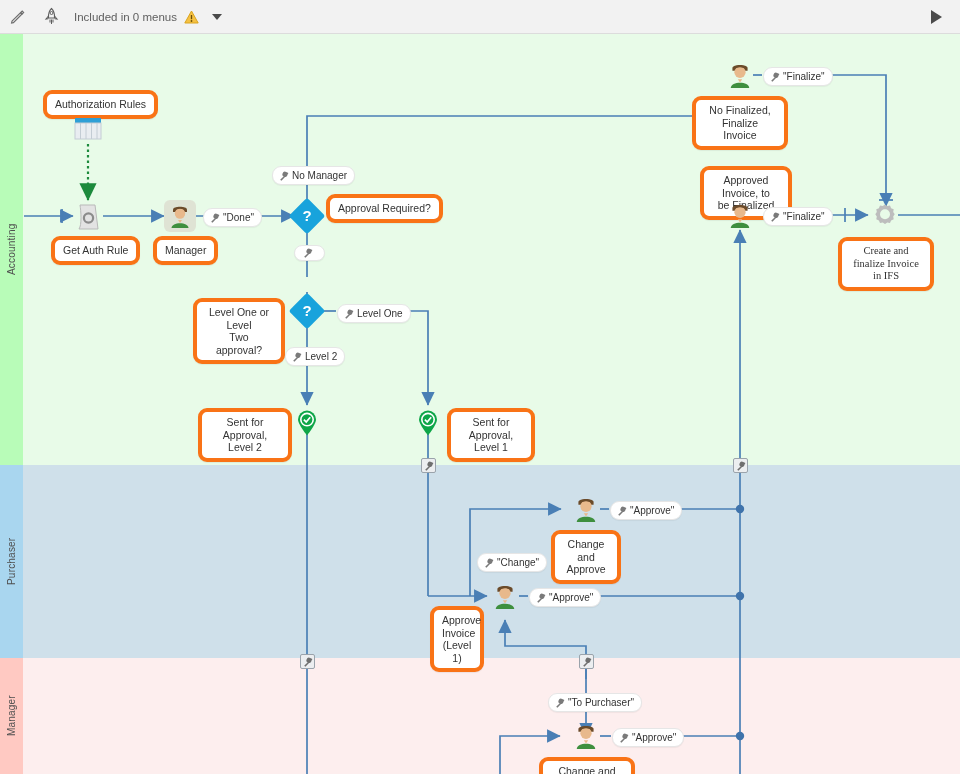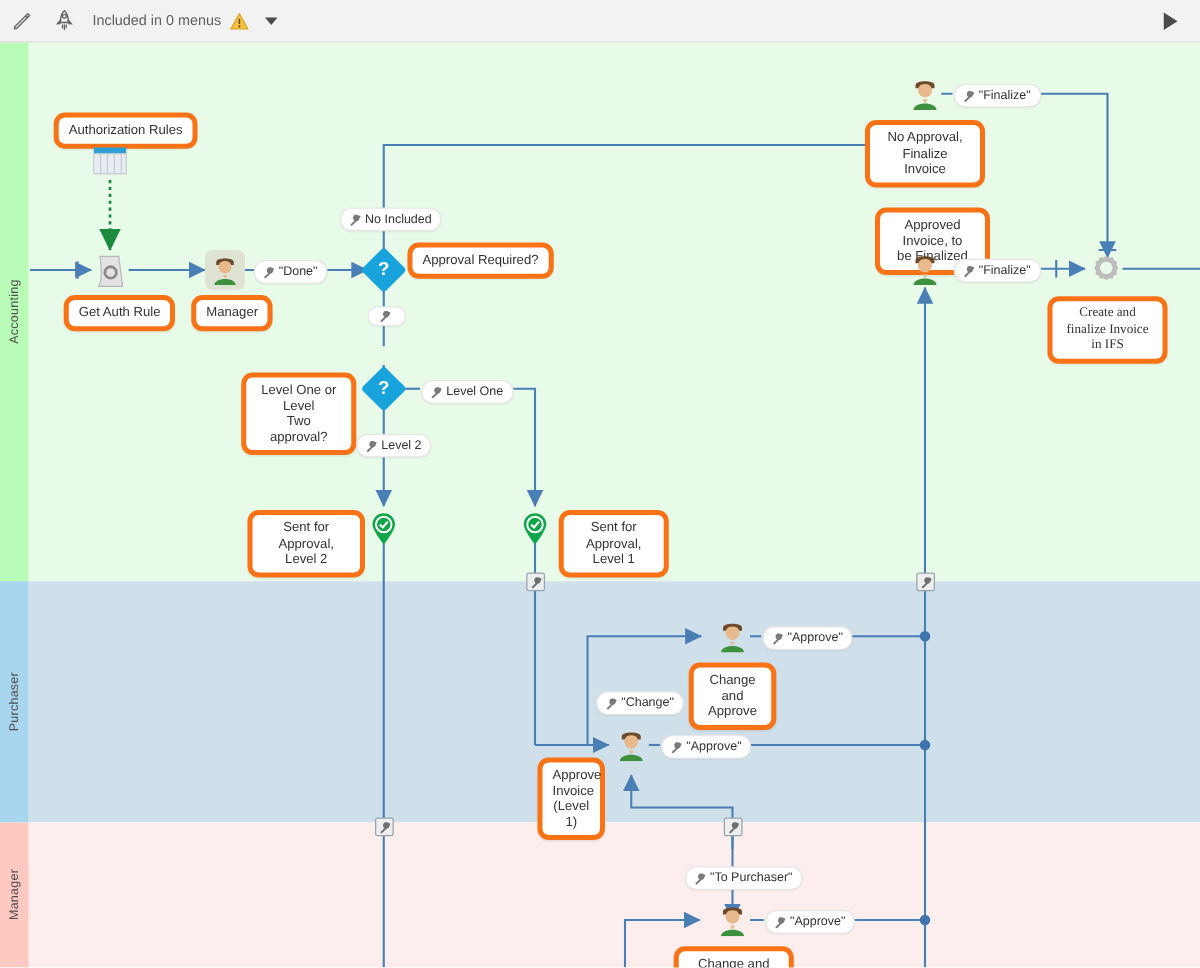--- a/index.html
+++ b/index.html
@@ -305,21 +305,21 @@
   </div>
   <div class="label-box" style="left:326px; top:160px;">Approval Required?</div>
 
   <div class="edge-label" style="left:272px; top:132px;">
     <span class="wr">
       <svg width="10" height="10" viewBox="0 0 10 10">
           <path d="M7.2 1 A2.6 2.6 0 1 0 8.6 3.6 L9.4 2 Z" fill="#7a7a7a"></path>
           <path d="M6 4 L1.2 8.8 L2.4 9.8 L7 5.1 Z" fill="#7a7a7a"></path>
         </svg>
     </span>
-    <span>No Included</span>
+    <span>No Manager</span>
   </div>
 
   <div class="edge-label" style="left:294px; top:211px; padding:2px 8px;">
     <span class="wr">
       <svg width="10" height="10" viewBox="0 0 10 10">
           <path d="M7.2 1 A2.6 2.6 0 1 0 8.6 3.6 L9.4 2 Z" fill="#7a7a7a"></path>
           <path d="M6 4 L1.2 8.8 L2.4 9.8 L7 5.1 Z" fill="#7a7a7a"></path>
         </svg>
     </span>
     <span></span>
@@ -373,21 +373,21 @@
 
   <div class="person" style="left:728px; top:28px;">
     <svg width="24" height="26" viewBox="0 0 22 24">
       <path d="M4 5.5 C4 1.8 18 1.8 18 5.5 L18 8 L4 8 Z" fill="#6b4b2a"></path>
       <circle cx="11" cy="9.5" r="5.2" fill="#e8b98c"></circle>
       <path d="M5.8 7 C7 4 15 4 16.2 7 L16.2 5 C15 2.4 7 2.4 5.8 5 Z" fill="#6b4b2a"></path>
       <path d="M2.5 24 C2.5 17.5 19.5 17.5 19.5 24 Z" fill="#3e8f3e"></path>
       <path d="M9 16 L11 19 L13 16" fill="#e8b98c"></path>
     </svg>
   </div>
-  <div class="label-box" style="left:692px; top:62px; width:96px;">No Approval, Finalize
+  <div class="label-box" style="left:692px; top:62px; width:96px;">No Finalized, Finalize
 Invoice</div>
   <div class="edge-label" style="left:763px; top:33px;">
     <span class="wr">
       <svg width="10" height="10" viewBox="0 0 10 10">
           <path d="M7.2 1 A2.6 2.6 0 1 0 8.6 3.6 L9.4 2 Z" fill="#7a7a7a"></path>
           <path d="M6 4 L1.2 8.8 L2.4 9.8 L7 5.1 Z" fill="#7a7a7a"></path>
         </svg>
     </span>
     <span>"Finalize"</span>
   </div>

